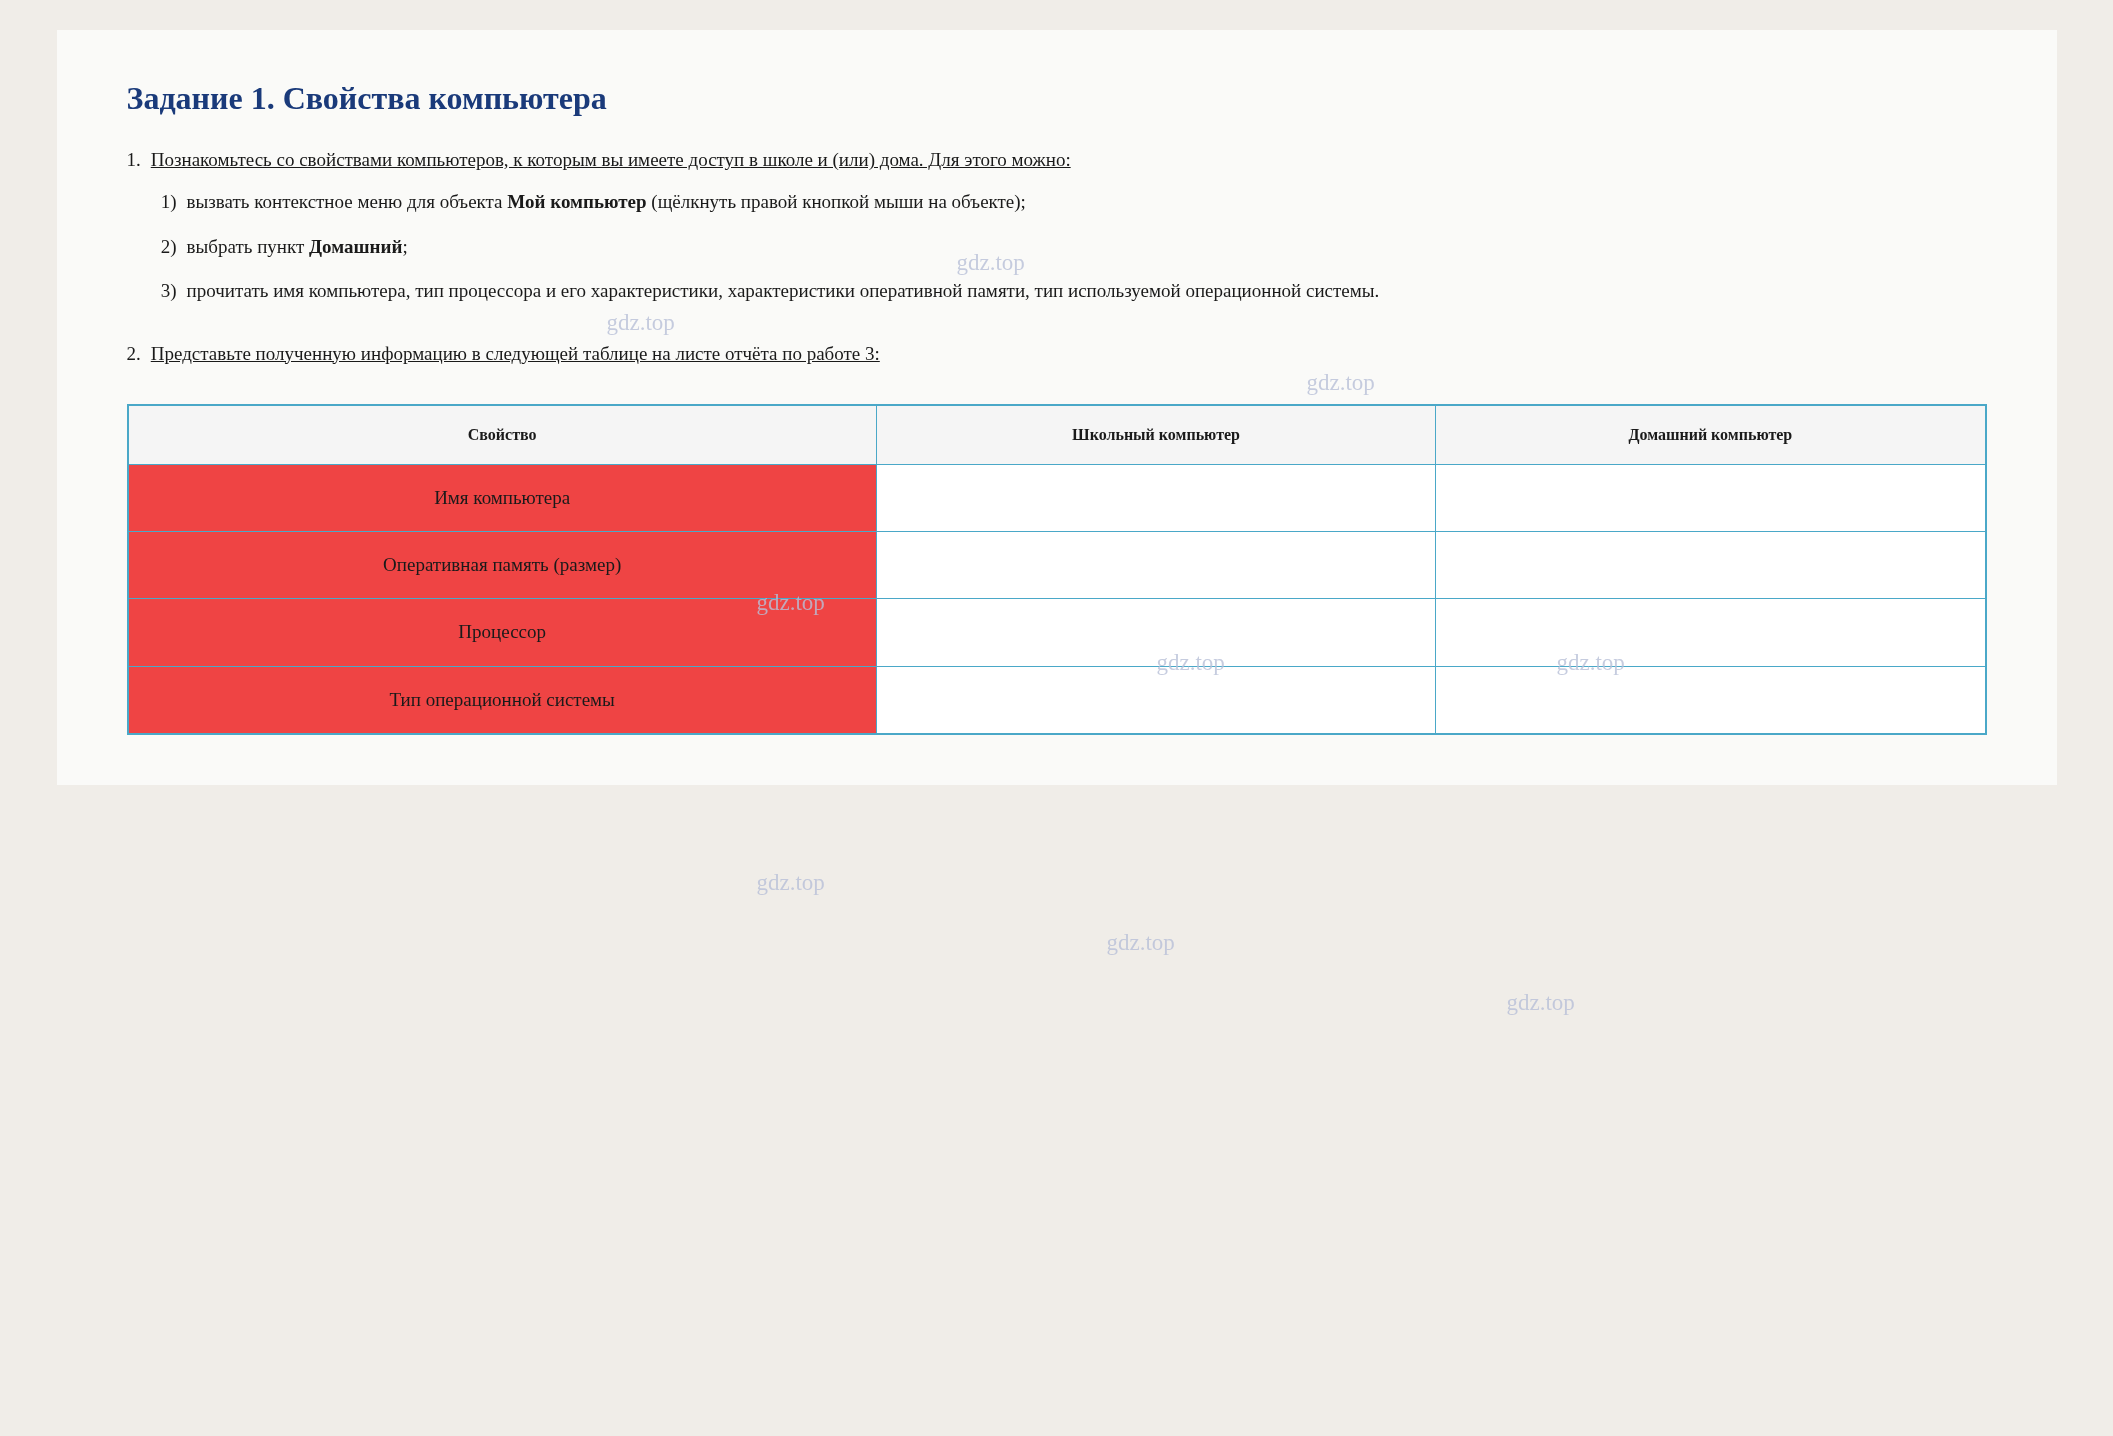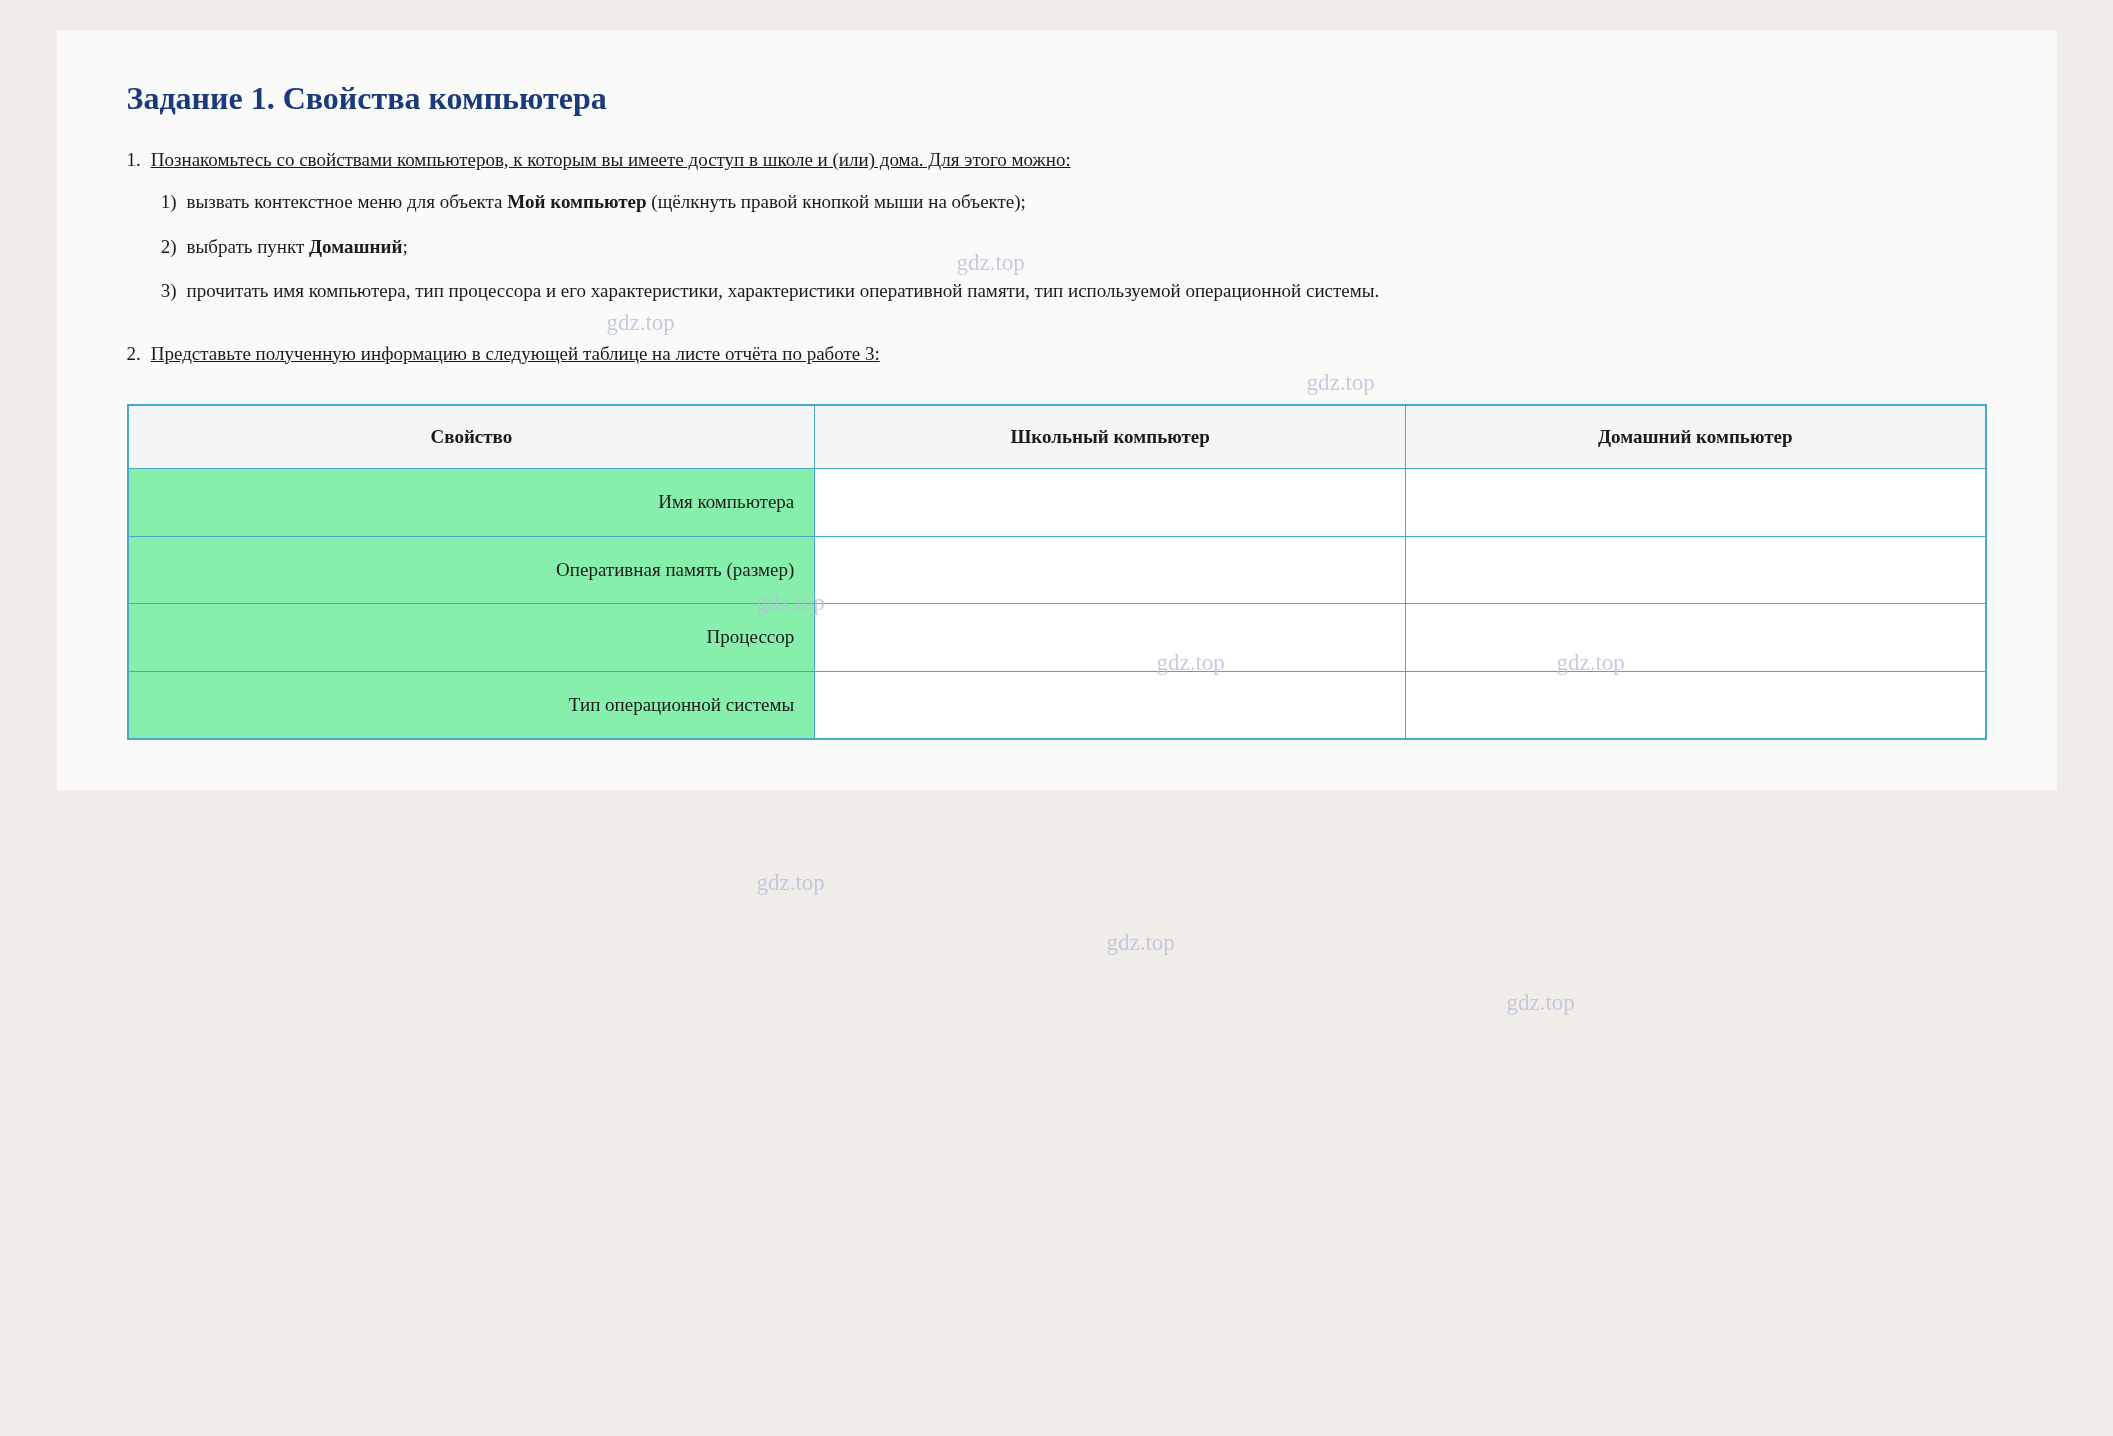--- a/index.html
+++ b/index.html
@@ -85,33 +85,33 @@
       border-collapse: collapse;
       border: 2px solid #4aa8c8;
     }
 
     .properties-table th {
       background: #f5f5f5;
       border: 1.5px solid #4aa8c8;
       padding: 16px 20px;
       text-align: center;
       font-weight: bold;
-      font-size: 19px;
+      font-size: 16px;
     }
 
     .properties-table td {
       border: 1.5px solid #4aa8c8;
       padding: 18px 20px;
       font-size: 19px;
       height: 65px;
     }
 
     .properties-table td.prop-name {
-      text-align: right;
-      background: #86efac;
+      text-align: center;
+      background: #ef4444;
     }
 
     .properties-table td.prop-value {
       background: #ffffff;
     }
 
     .watermark-overlay {
       position: absolute;
       pointer-events: none;
       color: #b8c0d8;

